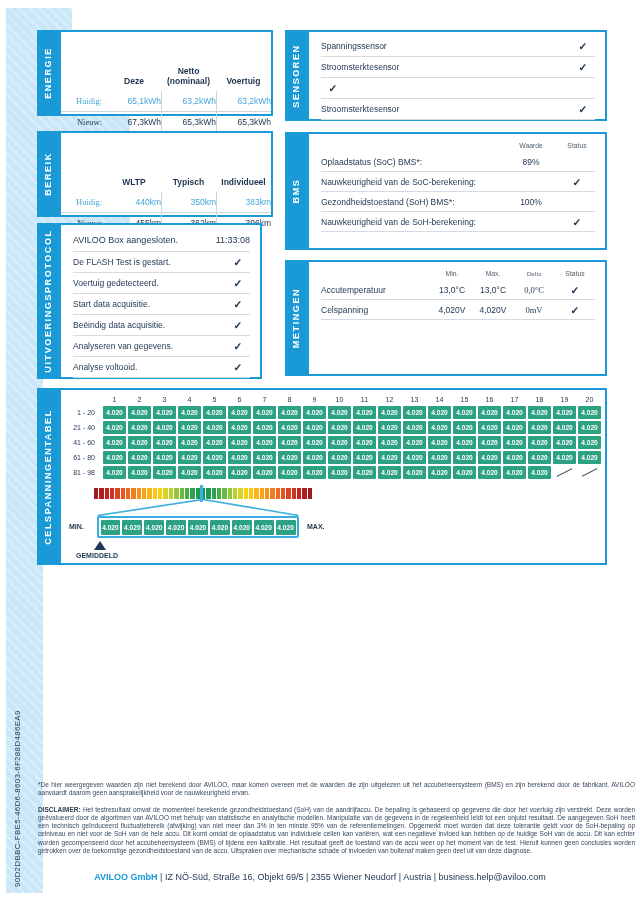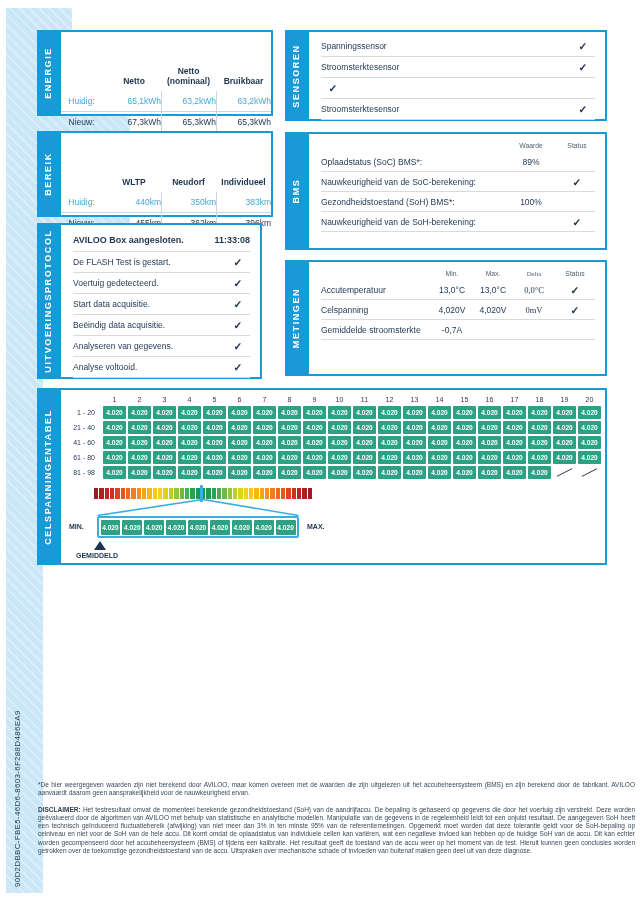--- a/index.html
+++ b/index.html
@@ -28,34 +28,34 @@
     font-size:9px; letter-spacing:1.6px;
   }
   .card {
     position:absolute; left:22px; right:0; top:0; bottom:0;
     background:#fff; border:2px solid #1999d6; z-index:1;
   }
 
   
   .kpi { display:grid; grid-template-columns:46px 54px 55px 55px; font-size:8.5px; padding-top:4px; }
   .khead { font-weight:bold; text-align:center; display:flex; align-items:flex-end; justify-content:center; padding:2px 2px 4px; min-height:26px; line-height:1.15;margin-top:29px; }
-  .krowlab { text-align:center; padding-right:5px; line-height:20px; font-weight:normal; }
+  .krowlab { text-align:right; padding-right:5px; line-height:20px; font-weight:normal;font-family:Liberation Serif, serif; }
   .kval { text-align:right; line-height:20px; }
   .hl { color:#45a7da; }
   .hb { border-bottom:1px solid #ccd5db; }
   .vl { border-left:1px solid #ccd5db; }
 
   
   .chkrow { display:flex; align-items:center; border-bottom:1px solid #d5dce1; height:21px; font-size:8.5px; }
   .chkrow .lbl { flex:1; }
   .check { font-size:10.5px; font-weight:bold; color:#1d3550; width:24px; text-align:center; }
   .pad { padding:4px 10px 16px 12px; }
 
   
-  .prot-head { display:flex; align-items:center; font-weight:bold; font-size:9px; height:23px; border-bottom:1px solid #d5dce1; }
+  .prot-head { display:flex; align-items:center; font-weight:normal; font-size:9px; height:23px; border-bottom:1px solid #d5dce1; }
   .prot-head .lbl { flex:1; }
 
   
   .colhead { display:flex; font-size:6.8px; color:#51616f; padding:4px 0 3px; }
   .colhead .sp { flex:1; }
   .bm-val { width:56px; text-align:center; }
   .bm-st  { width:36px; text-align:center; }
   .bmrow { display:flex; align-items:center; border-bottom:1px solid #d5dce1; height:20px; font-size:8.5px; }
   .bmrow .lbl { flex:1; }
   .mt-c1 { width:42px; text-align:center; }
@@ -113,44 +113,44 @@
   <div class="band band-mid"></div>
   <div class="band band-wide"></div>
 
   <div class="section" style="left:37px;top:30px;width:236px;height:86px;">
     <div class="tab">
         <span>ENERGIE</span>
       </div>
     <div class="card">
       <div class="kpi" id="energie-table">
           <div class="khead"></div>
-          <div class="khead">Netto</div>
+          <div class="khead">Deze</div>
           <div class="khead">Netto (nominaal)</div>
-          <div class="khead">Bruikbaar</div>
+          <div class="khead">Voertuig</div>
           <div class="krowlab hl hb">Huidig:</div>
           <div class="kval hl hb">65,1kWh</div>
           <div class="kval hl hb vl">63,2kWh</div>
           <div class="kval hl hb vl">63,2kWh</div>
           <div class="krowlab">Nieuw:</div>
           <div class="kval">67,3kWh</div>
           <div class="kval vl">65,3kWh</div>
           <div class="kval vl">65,3kWh</div>
         </div>
     </div>
   </div>
 
   <div class="section" style="left:37px;top:131px;width:236px;height:86px;">
     <div class="tab">
         <span>BEREIK</span>
       </div>
     <div class="card">
       <div class="kpi" id="bereik-table">
           <div class="khead"></div>
           <div class="khead">WLTP</div>
-          <div class="khead">Neudorf</div>
+          <div class="khead">Typisch</div>
           <div class="khead">Individueel</div>
           <div class="krowlab hl hb">Huidig:</div>
           <div class="kval hl hb">440km</div>
           <div class="kval hl hb vl">350km</div>
           <div class="kval hl hb vl">383km</div>
           <div class="krowlab">Nieuw:</div>
           <div class="kval">455km</div>
           <div class="kval vl">362km</div>
           <div class="kval vl">396km</div>
         </div>
@@ -279,27 +279,20 @@
               <span class="mt-c2">13,0°C</span>
               <span class="mt-c3">0,0°C</span>
               <span class="mt-c4 check">✓</span>
             </div>
             <div class="mtrow">
               <span class="lbl">Celspanning</span>
               <span class="mt-c1">4,020V</span>
               <span class="mt-c2">4,020V</span>
               <span class="mt-c3">0mV</span>
               <span class="mt-c4 check">✓</span>
-            </div>
-            <div class="mtrow">
-              <span class="lbl">Gemiddelde stroomsterkte</span>
-              <span class="mt-c1">-0,7A</span>
-              <span class="mt-c2"></span>
-              <span class="mt-c3"></span>
-              <span class="mt-c4 check"></span>
             </div>
           </div>
       </div>
     </div>
   </div>
 
   <div class="section" style="left:37px;top:388px;width:570px;height:177px;">
     <div class="tab">
         <span>CELSPANNINGENTABEL</span>
       </div>
@@ -504,14 +497,17 @@
         </div>
       </div>
     </div>
   </div>
 
   <div class="uuid">90D2DBBC-FBE5-46D6-8603-6F288D486EA9</div>
 
   <p class="note note-1">*De hier weergegeven waarden zijn niet berekend door AVILOO, maar komen overeen met de waarden die zijn uitgelezen uit het accubeheersysteem (BMS) en zijn berekend door de fabrikant. AVILOO aanvaardt daarom geen aansprakelijkheid voor de nauwkeurigheid ervan.</p>
   <p class="note note-2"><b>DISCLAIMER:</b> <span>Het testresultaat omvat de momenteel berekende gezondheidstoestand (SoH) van de aandrijfaccu. De bepaling is gebaseerd op gegevens die door het voertuig zijn verstrekt. Deze worden geëvalueerd door de algoritmen van AVILOO met behulp van statistische en analytische modellen. Manipulatie van de gegevens in de regeleenheid leidt tot een onjuist resultaat. De aangegeven SoH heeft een technisch geïnduceerd fluctuatiebereik (afwijking) van niet meer dan 3% in ten minste 95% van de referentiemetingen. Opgemerkt moet worden dat deze tolerantie geldt voor de SoH-bepaling op celniveau en niet voor de SoH van de hele accu. Dit komt omdat de oplaadstatus van individuele cellen kan variëren, wat een negatieve invloed kan hebben op de huidige SoH van de accu. Dit kan echter worden gecompenseerd door het accubeheersysteem (BMS) of tijdens een kalibratie. Het resultaat geeft de toestand van de accu weer op het moment van de test. Hieruit kunnen geen conclusies worden getrokken over de toekomstige gezondheidstoestand van de accu. Uitspraken over mechanische schade of invloeden van buitenaf maken geen deel uit van deze diagnose.</span></p>
 
+  <div class="footer">
+    <span class="co">AVILOO GmbH</span><span id="footer-rest"> | IZ NÖ-Süd, Straße 16, Objekt 69/5 | 2355 Wiener Neudorf | Austria | business.help@aviloo.com</span>
+  </div>
 
 </div>
 
 </body></html>

